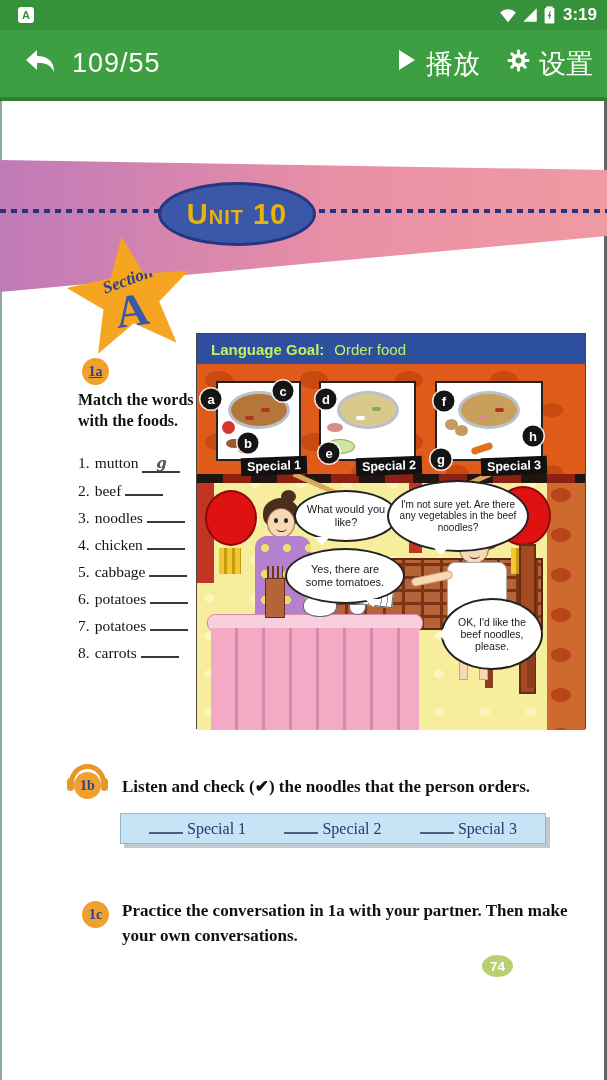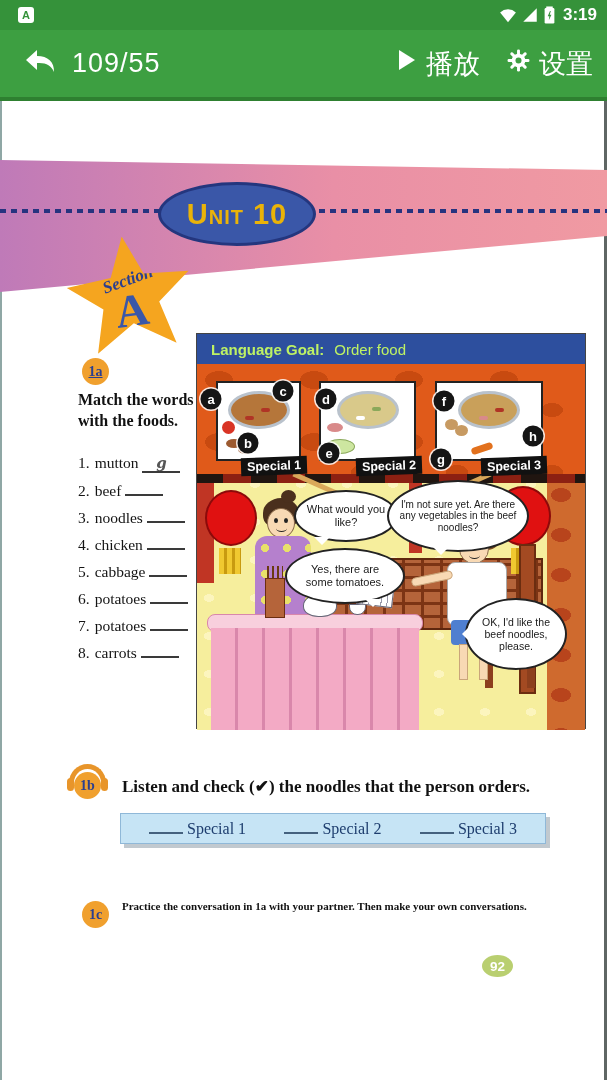--- a/index.html
+++ b/index.html
@@ -318,21 +318,21 @@
       <div class="table-skirt"></div>
       <div class="sticks"></div>
       <div class="chopholder"></div>
       <div class="teapot"></div>
       <div class="cup"></div>
       <div class="paper"></div>
 
       <div class="bubble b1" style="left:97px;top:16px;width:104px;height:52px;font-size:11px;">What would you like?</div>
       <div class="bubble b3" style="left:88px;top:74px;width:120px;height:56px;font-size:11px;">Yes, there are some tomatoes.</div>
       <div class="bubble b2" style="left:190px;top:6px;width:142px;height:72px;font-size:10px;">I'm not sure yet. Are there any vegetables in the beef noodles?</div>
-      <div class="bubble b4" style="left:268px;top:124px;width:102px;height:72px;font-size:10.5px;">OK, I'd like the beef noodles, please.</div>
+      <div class="bubble b4" style="left:244px;top:124px;width:102px;height:72px;font-size:10.5px;">OK, I'd like the beef noodles, please.</div>
     </div>
   </div>
 
   <div class="abs badge serif" style="left:82px;top:358px;text-decoration:underline;">1a</div>
   <div class="abs instr serif" style="left:78px;top:390px;width:125px;font-size:16px;line-height:1.3;">Match the words with the foods.</div>
 
   <div class="abs serif" style="left:78px;top:454px;">
     <div class="word-row"><span class="num">1.</span><span>mutton</span> <span class="blank"><i>g</i></span></div>
     <div class="word-row"><span class="num">2.</span><span>beef</span> <span class="blank"><i></i></span></div>
     <div class="word-row"><span class="num">3.</span><span>noodles</span> <span class="blank"><i></i></span></div>
@@ -347,17 +347,17 @@
     <div class="badge serif">1b</div>
   </div>
   <div class="abs instr serif" style="left:122px;top:776px;width:440px;font-size:17px;">Listen and check (✔) the noodles that the person orders.</div>
   <div class="abs listen-box serif">
     <span class="opt"><span class="blank"></span><span>Special 1</span></span>
     <span class="opt"><span class="blank"></span><span>Special 2</span></span>
     <span class="opt"><span class="blank"></span><span>Special 3</span></span>
   </div>
 
   <div class="abs badge serif" style="left:82px;top:901px;">1c</div>
-  <div class="abs instr serif" style="left:122px;top:899px;width:455px;font-size:11px;line-height:1.45;">Practice the conversation in 1a with your partner. Then make your own conversations.</div>
-
-  <div class="abs pagebadge">92</div>
+  <div class="abs instr serif" style="left:122px;top:899px;width:455px;font-size:17px;line-height:1.45;">Practice the conversation in 1a with your partner. Then make your own conversations.</div>
+
+  <div class="abs pagebadge">74</div>
 
 </div>
 
 </body></html>

